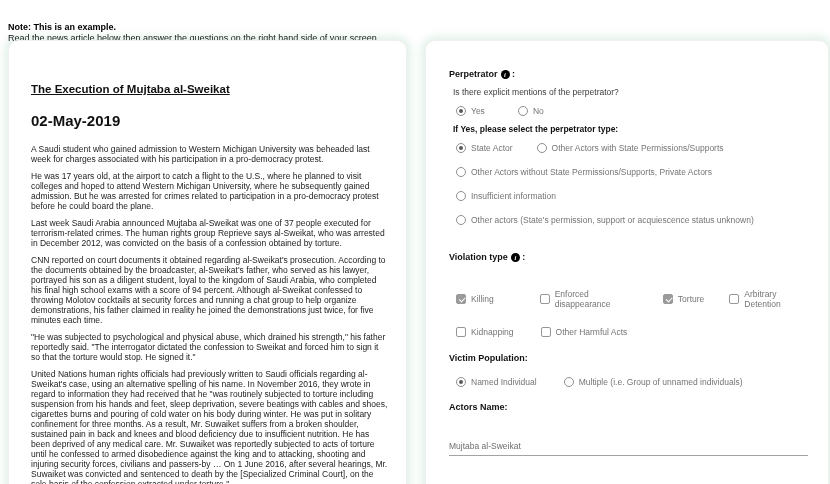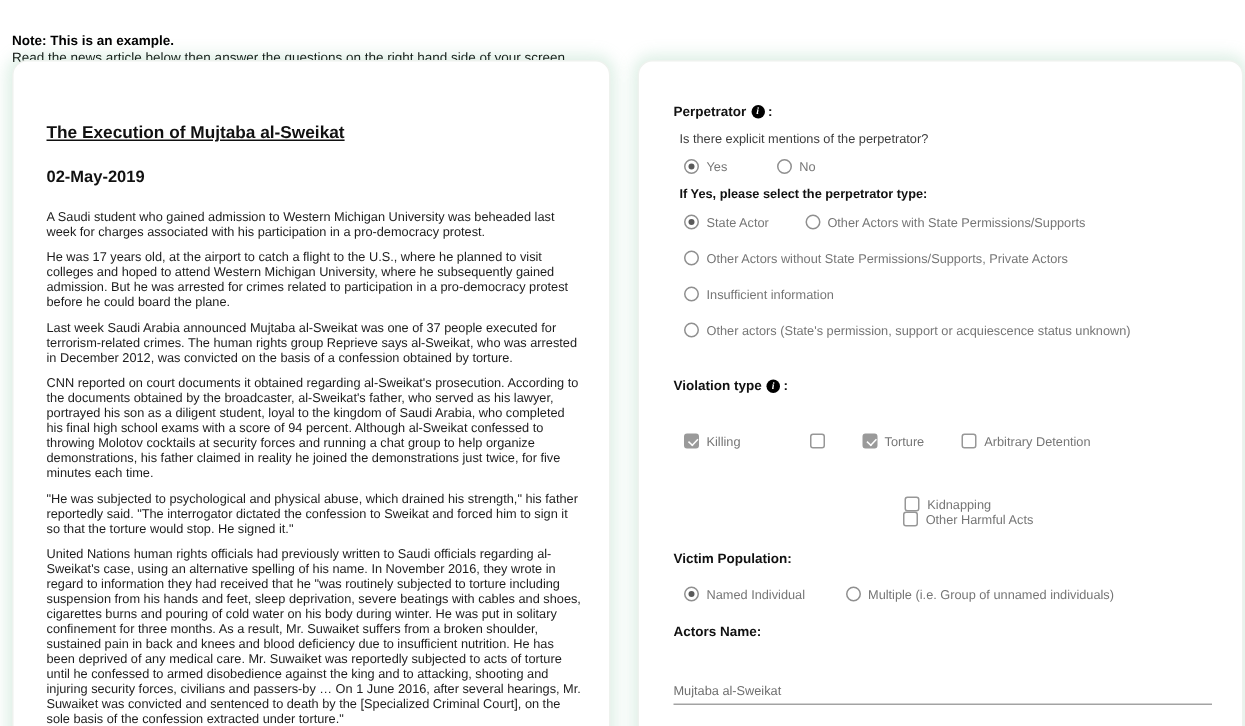--- a/index.html
+++ b/index.html
@@ -21,21 +21,21 @@
     border: 1px solid #eef2ee;
     border-radius: 10px;
     box-shadow: 0 0 10px 3px rgba(134, 197, 160, 0.28);
   }
   .card-left  { left: 8px;   width: 399px; height: 470px; }
   .card-right { left: 425px; width: 404px; height: 470px; }
 
   
   .article { padding: 42px 22px 0 22px; }
   .article h1 { font-size: 11.5px; font-weight: bold; color: #111; margin-bottom: 17px; text-decoration: underline; }
-  .article h2 { font-size: 11px;  font-weight: bold; color: #111; margin-bottom: 15px; }
+  .article h2 { font-size: 15px;  font-weight: bold; color: #111; margin-bottom: 15px; }
   .article p  { font-size: 8.5px; line-height: 10px; margin-bottom: 7px; color: #1c1c1c; width: 357px; }
 
   
   .form { padding: 28px 20px 0 23px; }
   .f-label { font-size: 9px; font-weight: bold; color: #111; display: flex; align-items: center; }
   .f-label .sp { white-space: pre; }
   .info-icon {
     display: inline-block; width: 9px; height: 9px; margin-left: 3px;
     background: #000; color: #fff; border-radius: 50%;
     font-size: 6.5px; line-height: 9px; text-align: center;
@@ -43,21 +43,21 @@
   }
   .f-question { font-size: 8.5px; color: #3c3c3c; margin-top: 8px; padding-left: 4px; }
   .f-question.bold { font-weight: bold; color: #111; }
   .opt-row { display: flex; align-items: center; margin-top: 9px; padding-left: 7px; }
   .opt { display: flex; align-items: center; cursor: default; }
   .opt-label { font-size: 8.5px; color: #757575; margin-left: 5px; }
   .mt-14 { margin-top: 14px; }
   .mt-12 { margin-top: 27px; }
   .mt-15 { margin-top: 15px; }
   .mt-16 { margin-top: 16px; }
-  .mt-18 { margin-top: 32px; flex-direction: column; }
+  .mt-18 { margin-top: 18px; }
 
   
   .radio {
     width: 10px; height: 10px; border: 1px solid #8f8f8f; border-radius: 50%;
     background: #fff; position: relative; flex: 0 0 auto;
   }
   .radio.on::after {
     content: ""; position: absolute; left: 2px; top: 2px;
     width: 4px; height: 4px; border-radius: 50%; background: #5a5a5a;
   }
@@ -177,20 +177,21 @@
       <span>:</span>
     </div>
 
     <div class="opt-row gap-cb1 mt-12">
       <div class="opt">
         <span class="checkbox on"></span>
         <span class="opt-label">Killing</span>
       </div>
       <div class="opt">
         <span class="checkbox"></span>
+        <span class="opt-label">Enforced disappearance</span>
       </div>
       <div class="opt">
         <span class="checkbox on"></span>
         <span class="opt-label">Torture</span>
       </div>
       <div class="opt">
         <span class="checkbox"></span>
         <span class="opt-label">Arbitrary Detention</span>
       </div>
     </div>

